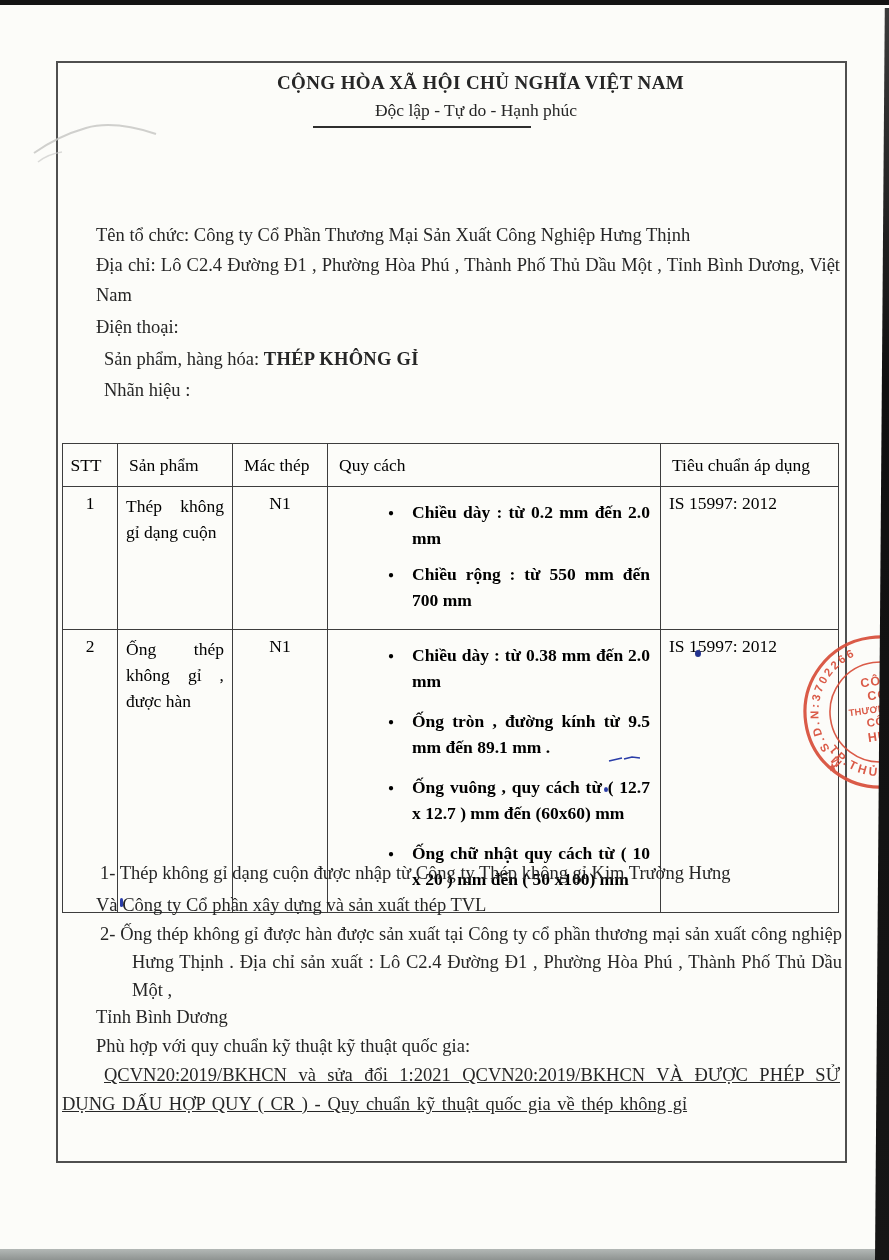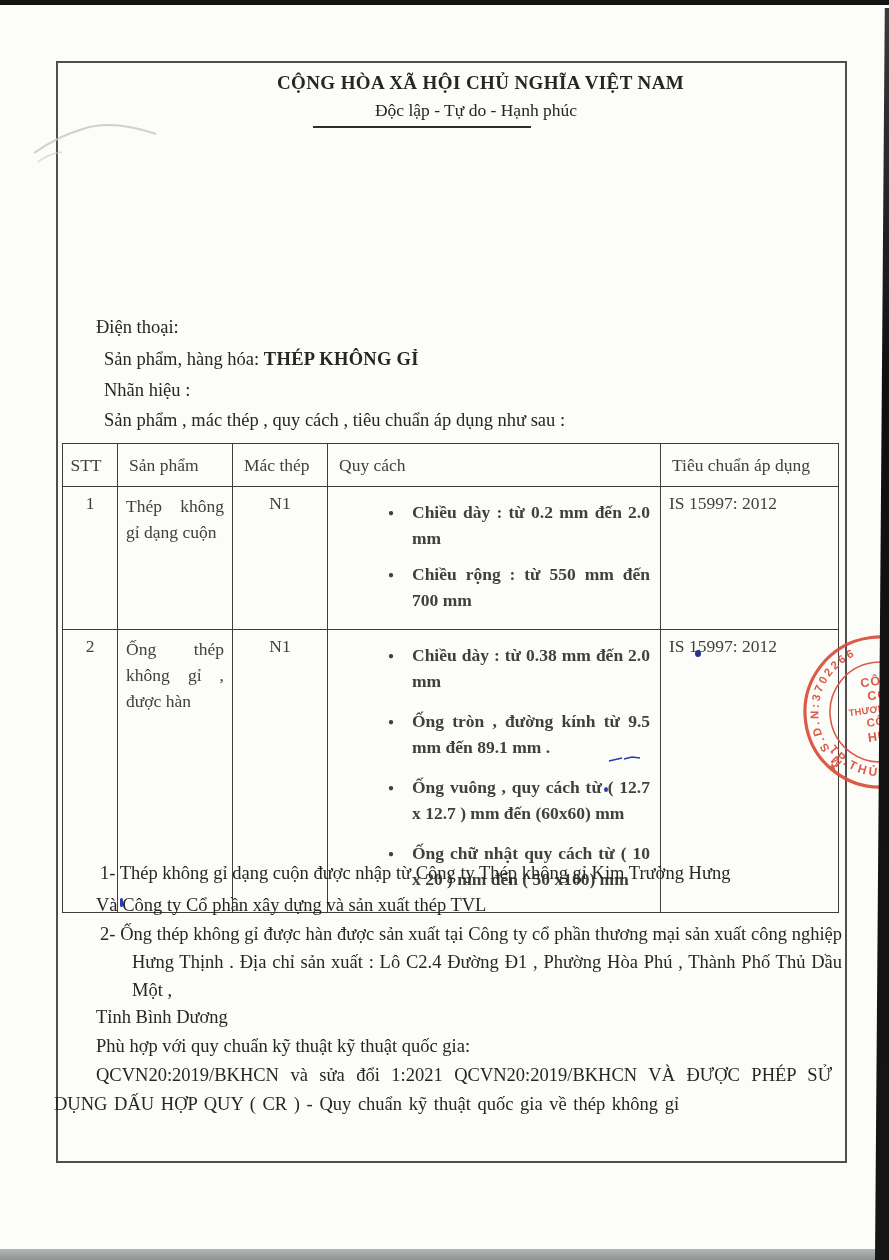--- a/index.html
+++ b/index.html
@@ -36,21 +36,21 @@
   .p{position:absolute;font-size:18.5px;line-height:30px;}
   .org{left:96px;top:220px;width:744px;white-space:nowrap;}
   .addr{left:96px;top:250px;width:744px;text-align:justify;}
   .phone{left:96px;top:312px;}
   .product{left:104px;top:344px;}
   .product b{font-size:18.5px;letter-spacing:.3px;}
   .brand{left:104px;top:375px;}
   .intro{left:104px;top:405px;}
   
   .tbl-wrap{position:absolute;left:62px;top:443px;}
-  table.spec{border-collapse:collapse;table-layout:fixed;width:776px;font-size:17.5px;color:#404040;}
+  table.spec{border-collapse:collapse;table-layout:fixed;width:776px;font-size:17.5px;color:#000000;}
   table.spec col.c1{width:55px;} table.spec col.c2{width:115px;}
   table.spec col.c3{width:95px;} table.spec col.c4{width:333px;}
   table.spec col.c5{width:178px;}
   table.spec th,table.spec td{border:1.6px solid #3d3d3d;vertical-align:top;
     font-weight:normal;padding:6px 8px;}
   table.spec thead th{height:30px;vertical-align:middle;text-align:left;padding-left:11px;}
   table.spec thead th.center{text-align:center;padding-left:0;}
   td.num{text-align:center;padding-top:10px;}
   td.name{padding:10px 9px 0 11px;text-align:justify;line-height:26px;}
   td.grade{text-align:center;padding-top:10px;}
@@ -61,22 +61,22 @@
     line-height:26px;margin-bottom:10px;font-size:17.5px;font-weight:bold;}
   ul.specs li::before{content:"●";position:absolute;left:0;top:1px;font-size:10px;}
   tr.row2 ul.specs li{margin-bottom:14px;}
   
   .note1a{left:100px;top:858px;width:740px;text-align:justify;line-height:31px;}
   .note1b{left:96px;top:890px;width:740px;}
   .note2{left:100px;top:920px;width:742px;text-align:justify;line-height:28px;
     padding-left:32px;text-indent:-32px;box-sizing:border-box;}
   .province{left:96px;top:1002px;}
   .conf-intro{left:96px;top:1031px;}
-  .conf-body{left:54px;top:1061px;width:778px;text-align:justify;
-    text-indent:42px;line-height:29px;word-spacing:2px;}
+  .conf-body{left:62px;top:1061px;width:778px;text-align:justify;
+    text-indent:42px;line-height:29px;word-spacing:2px;text-decoration:underline;}
   
   .stamp{position:absolute;left:794px;top:626px;width:172px;height:172px;z-index:20;opacity:.92;}
   
   .pen-dash{position:absolute;left:608px;top:755px;width:34px;height:8px;z-index:5;}
   .pen-dot1{position:absolute;left:695px;top:650px;width:6px;height:7px;border-radius:50%;
     background:#23338f;z-index:5;}
   .pen-dot2{position:absolute;left:604px;top:787px;width:4px;height:5px;border-radius:50%;
     background:#2a3da8;z-index:5;}
   .pen-dot3{position:absolute;left:120px;top:898px;width:3px;height:9px;background:#2a3da8;z-index:5;border-radius:2px;}
 </style>
@@ -91,26 +91,27 @@
     <path d="M10 54 Q 20 46, 34 44" stroke="#cccccb" stroke-width="1.6" fill="none" opacity="0.7"></path>
   </svg>
 
   <div class="frame"></div>
 
   <div class="nat1">CỘNG HÒA XÃ HỘI CHỦ NGHĨA VIỆT NAM</div>
   <div class="nat2">Độc lập - Tự do - Hạnh phúc</div>
   <div class="nat-underline"></div>
 
 
+  <div class="p org">Tên tổ chức: Công ty Cổ Phần Thương Mại Sản Xuất Công Nghiệp Hưng Thịnh</div>
+  <div class="p addr">Địa chỉ: Lô C2.4 Đường Đ1 , Phường Hòa Phú , Thành Phố Thủ Dầu Một , Tỉnh Bình Dương, Việt Nam</div>
   <div class="p phone">Điện thoại:</div>
   <div class="p product">
     <span>Sản phẩm, hàng hóa: </span><b>THÉP KHÔNG GỈ</b>
   </div>
   <div class="p brand">Nhãn hiệu :</div>
-  <div class="p intro">Sản phẩm , mác thép , quy cách , tiêu chuẩn áp dụng như sau :</div>
 
   <div class="tbl-wrap">
     <table class="spec">
       <colgroup>
           <col class="c1">
           <col class="c2">
           <col class="c3">
           <col class="c4">
           <col class="c5">
         </colgroup>

